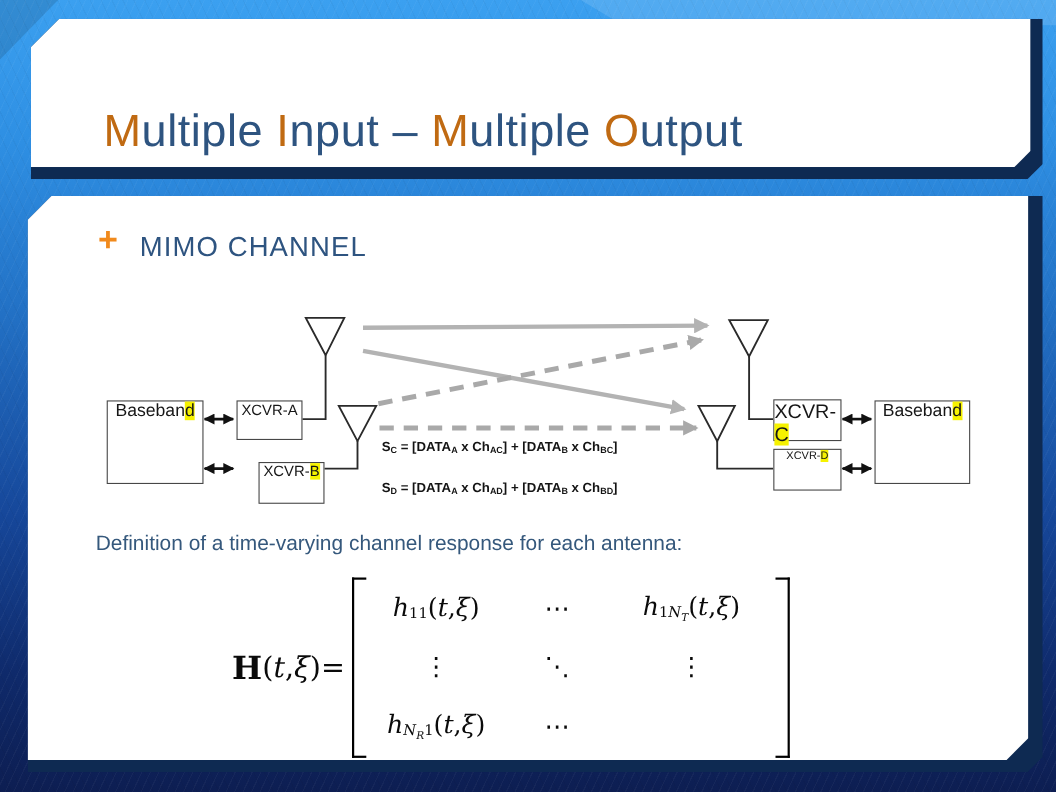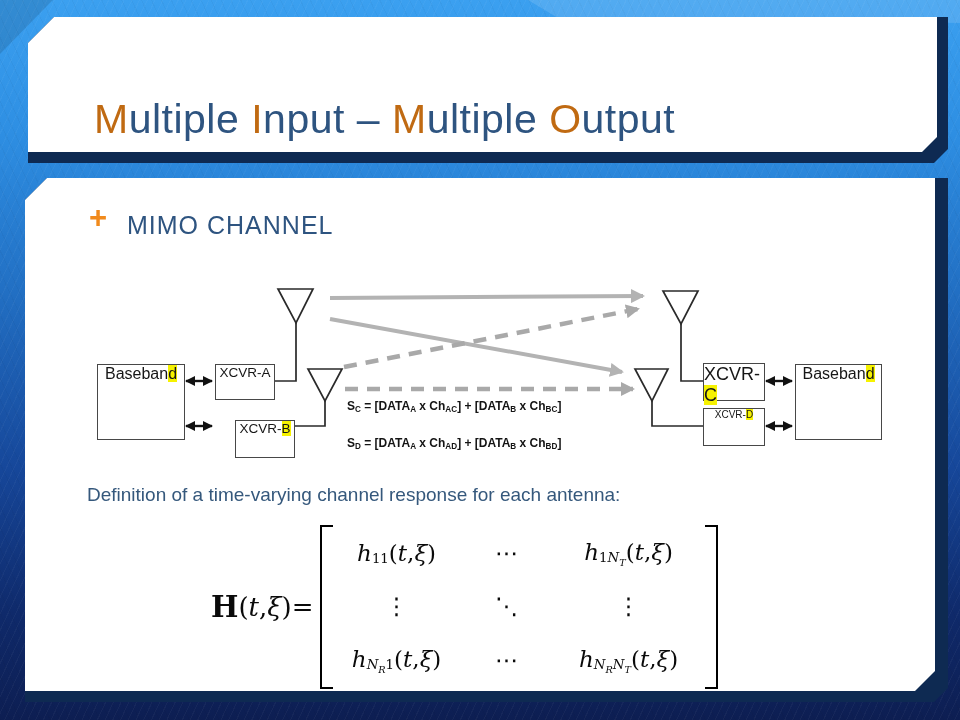--- a/index.html
+++ b/index.html
@@ -159,19 +159,18 @@
       <div class="brk brkl"></div>
       <div class="mtx">
         <span><span class="it">h</span><span class="sub">11</span><span>(</span><span class="it">t</span><span>,</span><span class="it">ξ</span><span>)</span></span>
         <span>⋯</span>
         <span><span class="it">h</span><span class="sub">1</span><span class="sub it">N</span><span class="sub2 it">T</span><span>(</span><span class="it">t</span><span>,</span><span class="it">ξ</span><span>)</span></span>
         <span>⋮</span>
         <span>⋱</span>
         <span>⋮</span>
         <span><span class="it">h</span><span class="sub it">N</span><span class="sub2 it">R</span><span class="sub">1</span><span>(</span><span class="it">t</span><span>,</span><span class="it">ξ</span><span>)</span></span>
         <span>⋯</span>
-        <span><span class="it">h</span><span class="sub it">N</span><span class="sub2 it">R</span><span class="sub it">N</span><span class="sub2 it">T</span><span>(</span><span class="it">t</span><span>,</span><span class="it">ξ</span><span>)</span></span>
       </div>
       <div class="brk brkr"></div>
     </div>
 
   </div>
 </div>
 
 </body></html>

